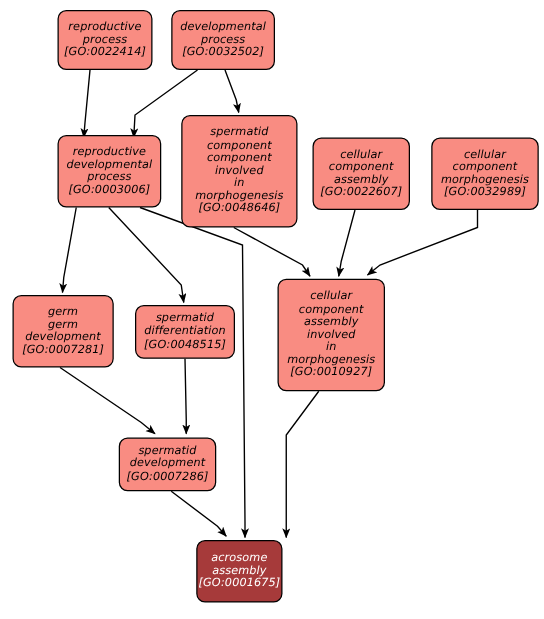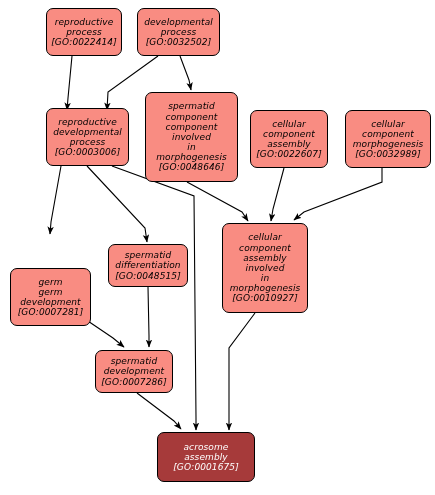--- a/index.html
+++ b/index.html
@@ -100,21 +100,21 @@
       <span class="line">component</span>
       <span class="line">assembly</span>
       <span class="line">[GO:0022607]</span>
     </div>
     <div class="node-box" title="cellular component morphogenesis [GO:0032989]" style="left: 345px; top: 110px; width: 86px; height: 58px; background: rgb(249, 140, 130); color: rgb(0, 0, 0); border-color: rgb(0, 0, 0);">
       <span class="line">cellular</span>
       <span class="line">component</span>
       <span class="line">morphogenesis</span>
       <span class="line">[GO:0032989]</span>
     </div>
-    <div class="node-box" title="germ cell development [GO:0007281]" style="left: 10px; top: 236px; width: 81px; height: 58px; background: rgb(249, 140, 130); color: rgb(0, 0, 0); border-color: rgb(0, 0, 0); margin-top: 32px;">
+    <div class="node-box" title="germ cell development [GO:0007281]" style="left: 10px; top: 236px; width: 81px; height: 58px; background: rgb(249, 140, 130); color: rgb(0, 0, 0); border-color: rgb(0, 0, 0);">
       <span class="line">germ</span>
       <span class="line">germ</span>
       <span class="line">development</span>
       <span class="line">[GO:0007281]</span>
     </div>
     <div class="node-box" title="spermatid differentiation [GO:0048515]" style="left: 108px; top: 244px; width: 80px; height: 43px; background: rgb(249, 140, 130); color: rgb(0, 0, 0); border-color: rgb(0, 0, 0);">
       <span class="line">spermatid</span>
       <span class="line">differentiation</span>
       <span class="line">[GO:0048515]</span>
     </div>
@@ -125,18 +125,18 @@
       <span class="line">involved</span>
       <span class="line">in</span>
       <span class="line">morphogenesis</span>
       <span class="line">[GO:0010927]</span>
     </div>
     <div class="node-box" title="spermatid development [GO:0007286]" style="left: 95px; top: 350px; width: 78px; height: 43px; background: rgb(249, 140, 130); color: rgb(0, 0, 0); border-color: rgb(0, 0, 0);">
       <span class="line">spermatid</span>
       <span class="line">development</span>
       <span class="line">[GO:0007286]</span>
     </div>
-    <div class="node-box" title="acrosome assembly [GO:0001675]" style="left: 157px; top: 432px; width: 98px; height: 50px; background: rgb(166, 58, 58); color: rgb(255, 255, 255); border-color: rgb(0, 0, 0);">
+    <div class="node-box" title="acrosome assembly [GO:0001675]" style="left: 157px; top: 432px; width: 69px; height: 50px; background: rgb(166, 58, 58); color: rgb(255, 255, 255); border-color: rgb(0, 0, 0);">
       <span class="line">acrosome</span>
       <span class="line">assembly</span>
       <span class="line">[GO:0001675]</span>
     </div>
   </div>
 
 </body></html>

